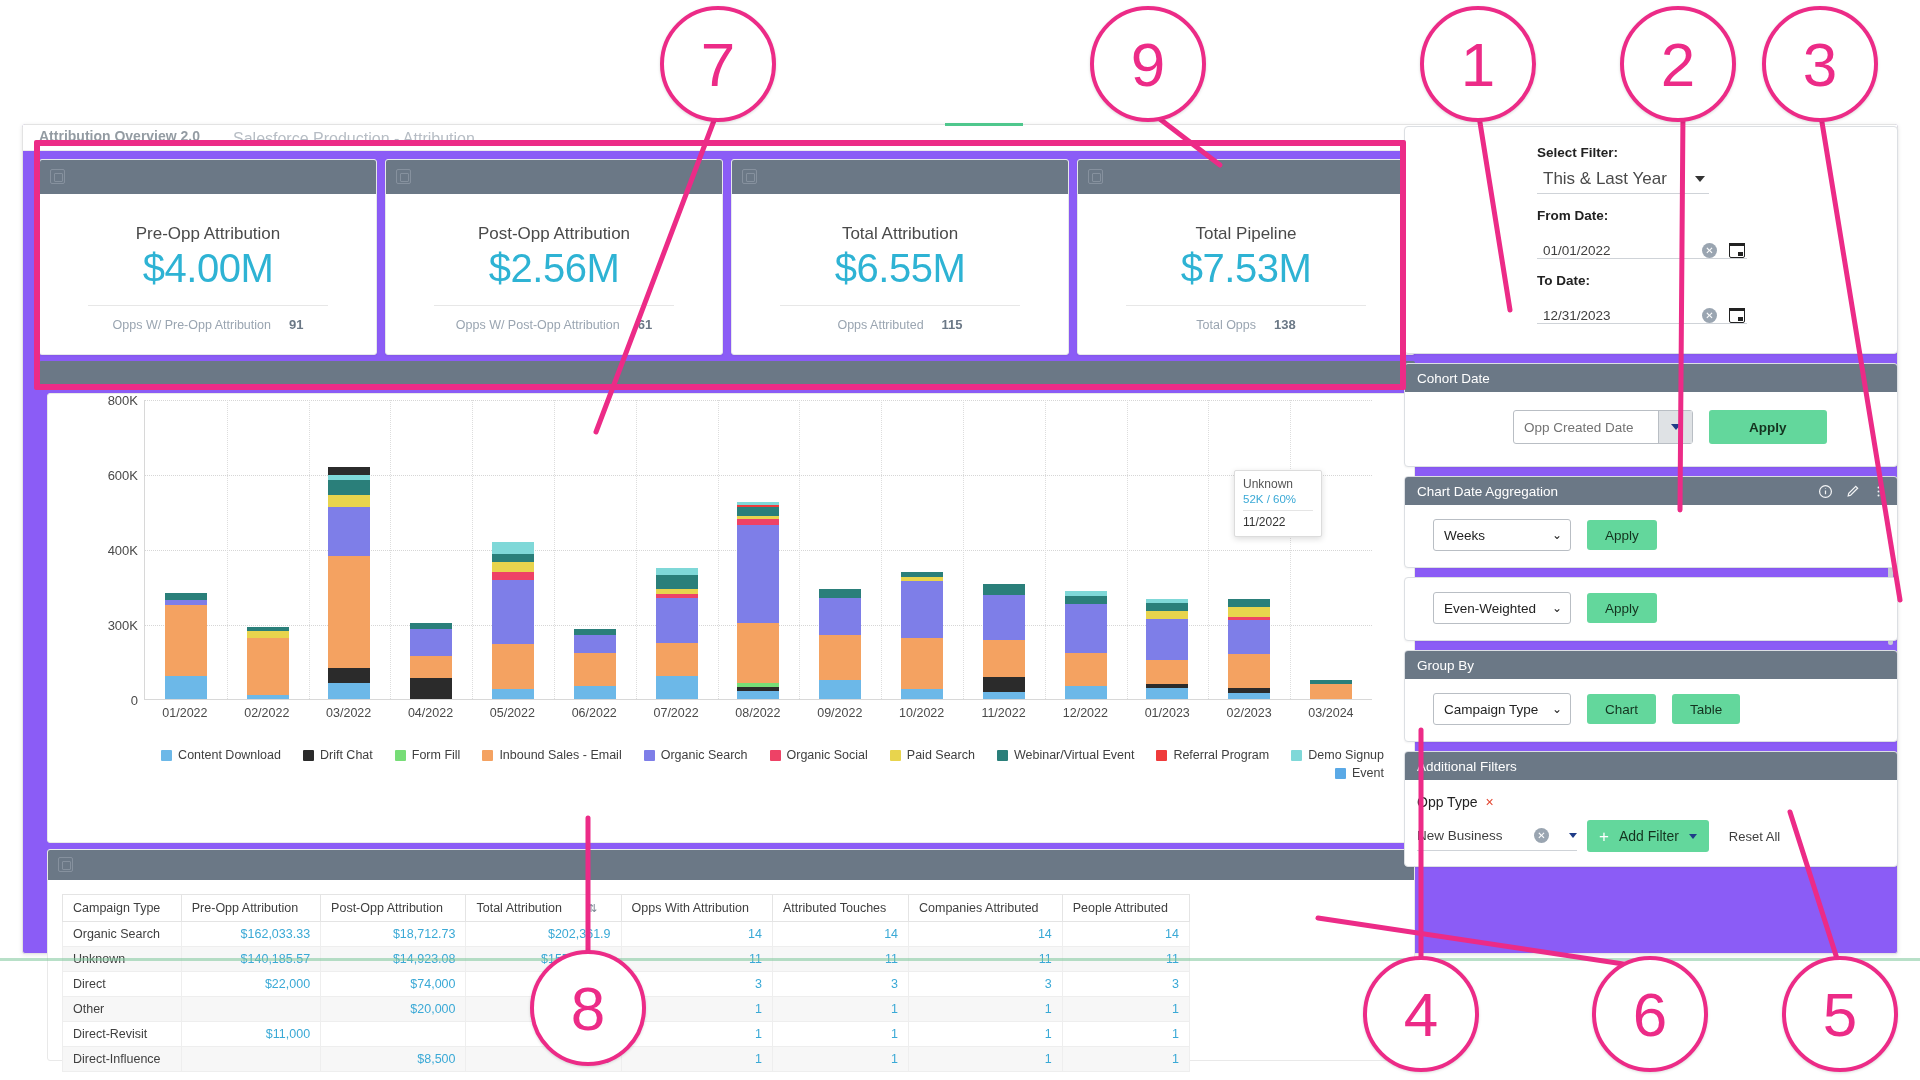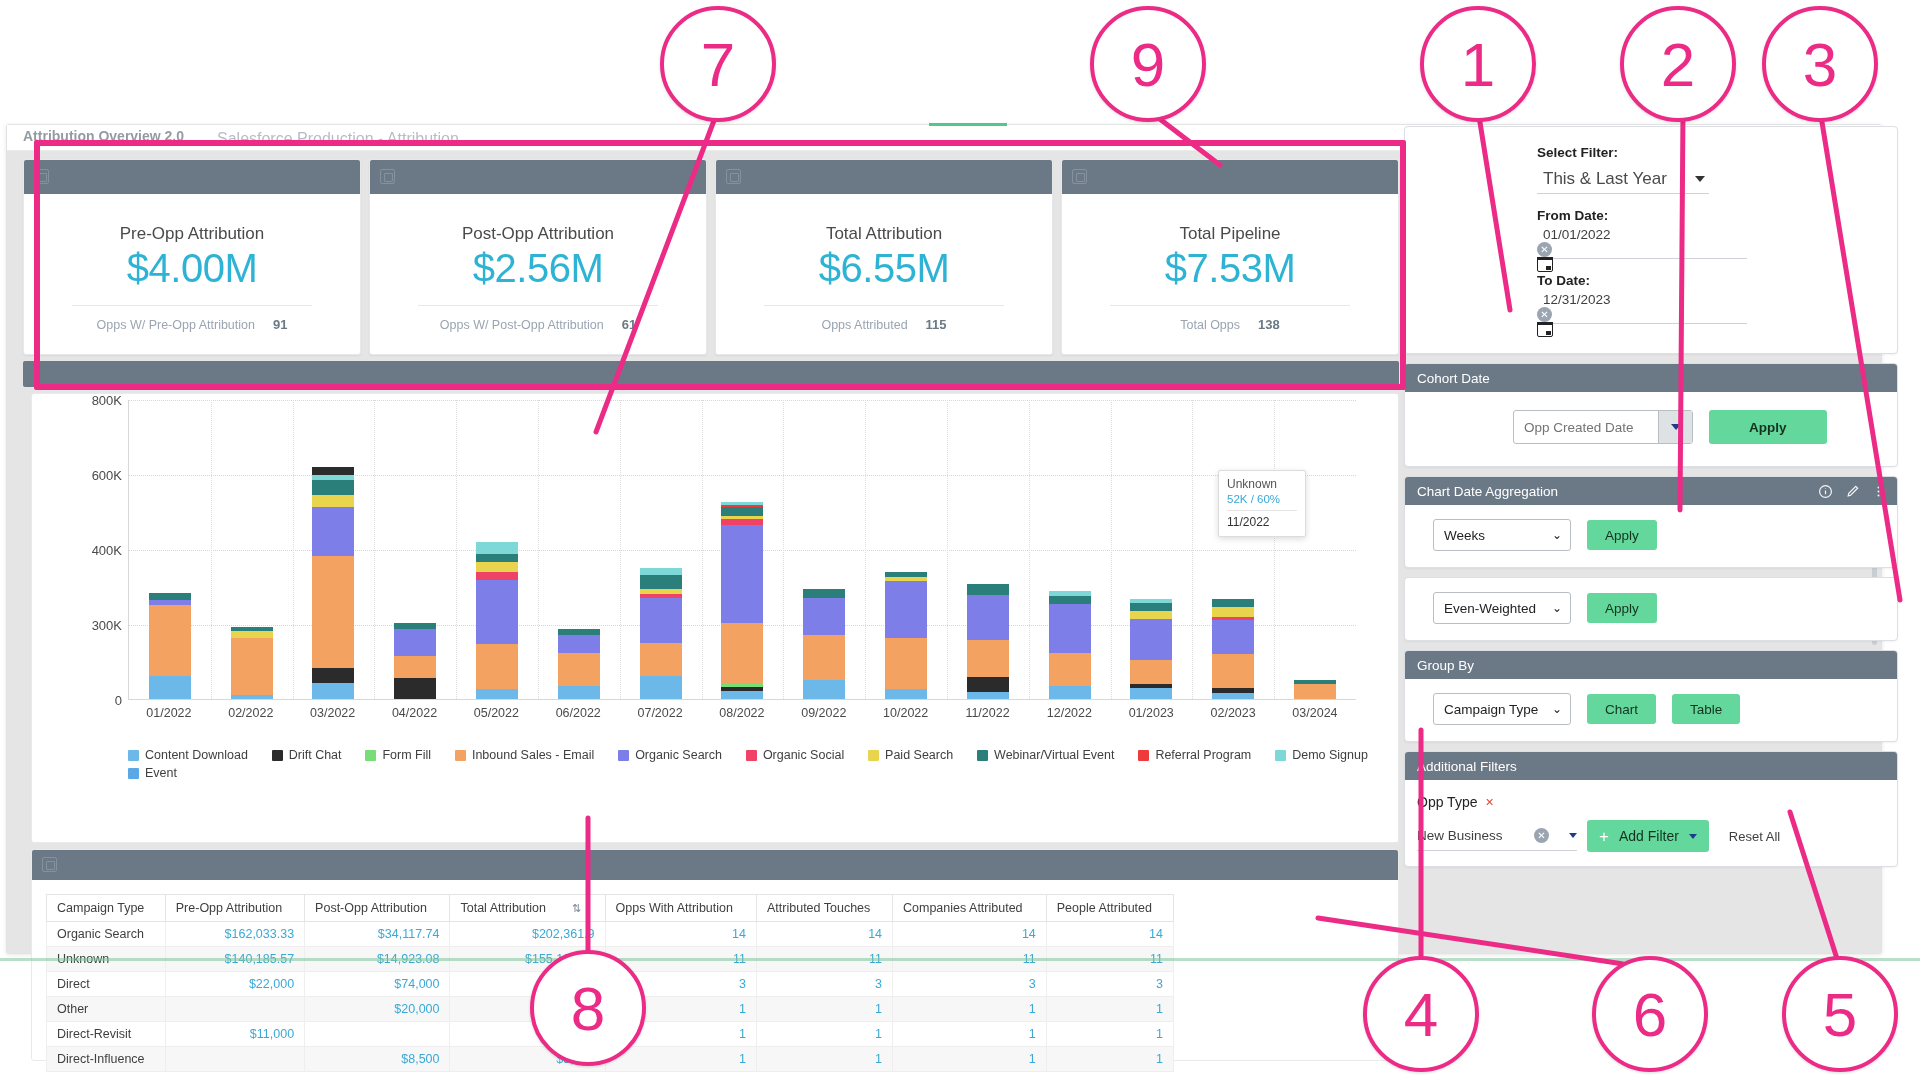--- a/index.html
+++ b/index.html
@@ -6,23 +6,23 @@
   html, body {
     width: 1920px; height: 1080px;
     background: #ffffff;
     font-family: "Liberation Sans", sans-serif;
     overflow: hidden;
   }
   #root { position: relative; width: 1920px; height: 1080px; background:#fff; }
 
   
   .app-window {
-    position: absolute; left: 6px; top: 124px;
+    position: absolute; left: 22px; top: 124px;
     width: 1876px; height: 830px;
-    background: #e5e5e5;
+    background: #8b5cf6;
     border: 1px solid #e3e3e3;
     border-radius: 3px;
     box-shadow: 0 1px 4px rgba(0,0,0,.10);
   }
   .app-topbar {
     position: absolute; left:0; top:0; width:100%; height: 26px;
     border-bottom: 1px solid #ececec; background:#fff;
   }
   .app-title {
     position:absolute; left:16px; top:3px;
@@ -91,21 +91,21 @@
     position:absolute; left:1186px; top:70px; width:88px;
     background:#fff; border:1px solid #dcdcdc; border-radius:2px;
     box-shadow:0 2px 6px rgba(0,0,0,.14); padding:6px 8px 7px; z-index:5;
   }
   .tt-title { font-size:12px; color:#555; }
   .tt-val { font-size:11.5px; color:#3aa9d6; margin-top:2px; }
   .tt-sep { height:1px; background:#e5e5e5; margin:5px 0 4px; }
   .tt-date { font-size:12px; color:#333; }
 
   .legend { position:absolute; left:96px; top:352px; width:1240px; }
-  .legend-row { display:flex; flex-wrap:wrap; gap:0px 22px; justify-content:space-between; }
+  .legend-row { display:flex; flex-wrap:wrap; gap:0px 22px; justify-content:flex-end; }
   .legend-item { display:flex; align-items:center; gap:6px; margin:2px 0; }
   .legend-swatch { width:11px; height:11px; border-radius:1px; flex:none; }
   .legend-text { font-size:12.5px; color:#3f3f3f; white-space:nowrap; }
 
   
   .table-panel {
     position:absolute; left:24px; top:724px; width:1368px; height:212px;
     background:#fff; border:1px solid #e9e9e9; border-radius:3px;
   }
   .table-head-strip { height:30px; background:#6b7886; border-radius:2px 2px 0 0; position:relative; }
@@ -135,21 +135,21 @@
   }
   .rail-head-icons { display:flex; gap:12px; align-items:center; opacity:.92; }
   .rail-body { padding:14px 12px 16px; }
   .field-label { font-size:13.5px; color:#222; font-weight:700; margin:0 0 4px 0; }
   .sel-underline {
     width:172px; height:30px; border-bottom:1px solid #cfd3d8;
     display:flex; align-items:center; justify-content:space-between;
     font-size:17px; color:#4a4a4a; padding:0 4px 0 6px;
   }
   .caret { width:0;height:0;border-left:5px solid transparent;border-right:5px solid transparent;border-top:6px solid #333; }
-  .date-row { display:flex; align-items:flex-start; width:210px; height:32px; border-bottom:1px solid #cfd3d8;flex-direction:column; }
+  .date-row { display:flex; align-items:flex-end; width:210px; height:32px; border-bottom:1px solid #cfd3d8; }
   .date-val { flex:1; font-size:13.5px; color:#3f3f3f; padding-left:6px; }
   .clear-icon { width:15px;height:15px;border-radius:50%;background:#9aa5b1;color:#fff;font-size:10px;display:flex;align-items:center;justify-content:center;margin-right:12px;flex:none; }
   .cal-icon { width:16px;height:15px;border:1.7px solid #222; border-radius:2px; position:relative; flex:none; margin-right:2px; }
   .cal-icon:before{content:"";position:absolute;left:-1px;top:-1px;width:16px;height:3px;background:#222;}
   .cal-icon:after{content:"";position:absolute;right:1px;bottom:1px;width:5px;height:4px;background:#222;}
   .filters-block { padding:18px 0 0 132px; }
 
   .sel-box {
     border:1px solid #b9bec4; border-radius:3px; height:32px; display:flex; align-items:center;
     justify-content:space-between; padding:0 8px 0 10px; font-size:13.5px; color:#222; background:#fff;
@@ -548,21 +548,21 @@
               <th>Opps With Attribution</th>
               <th>Attributed Touches</th>
               <th>Companies Attributed</th>
               <th>People Attributed</th>
             </tr>
           </thead>
         <tbody id="tbody">
             <tr>
               <td>Organic Search</td>
               <td class="val">$162,033.33</td>
-              <td class="val">$34,117.74</td>
+              <td class="val">$18,712.73</td>
               <td class="val">$202,361.9</td>
               <td class="val">14</td>
               <td class="val">14</td>
               <td class="val">14</td>
               <td class="val">14</td>
             </tr>
             <tr>
               <td>Unknown</td>
               <td class="val">$140,185.57</td>
               <td class="val">$14,923.08</td>

